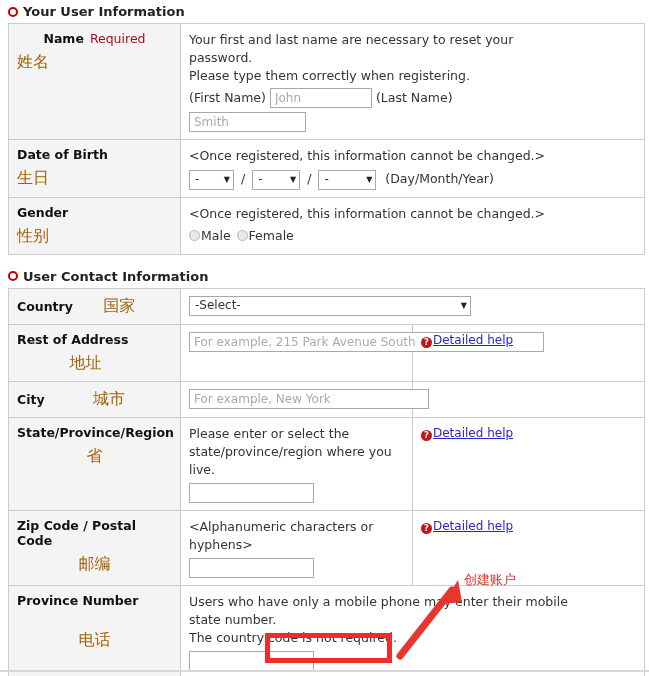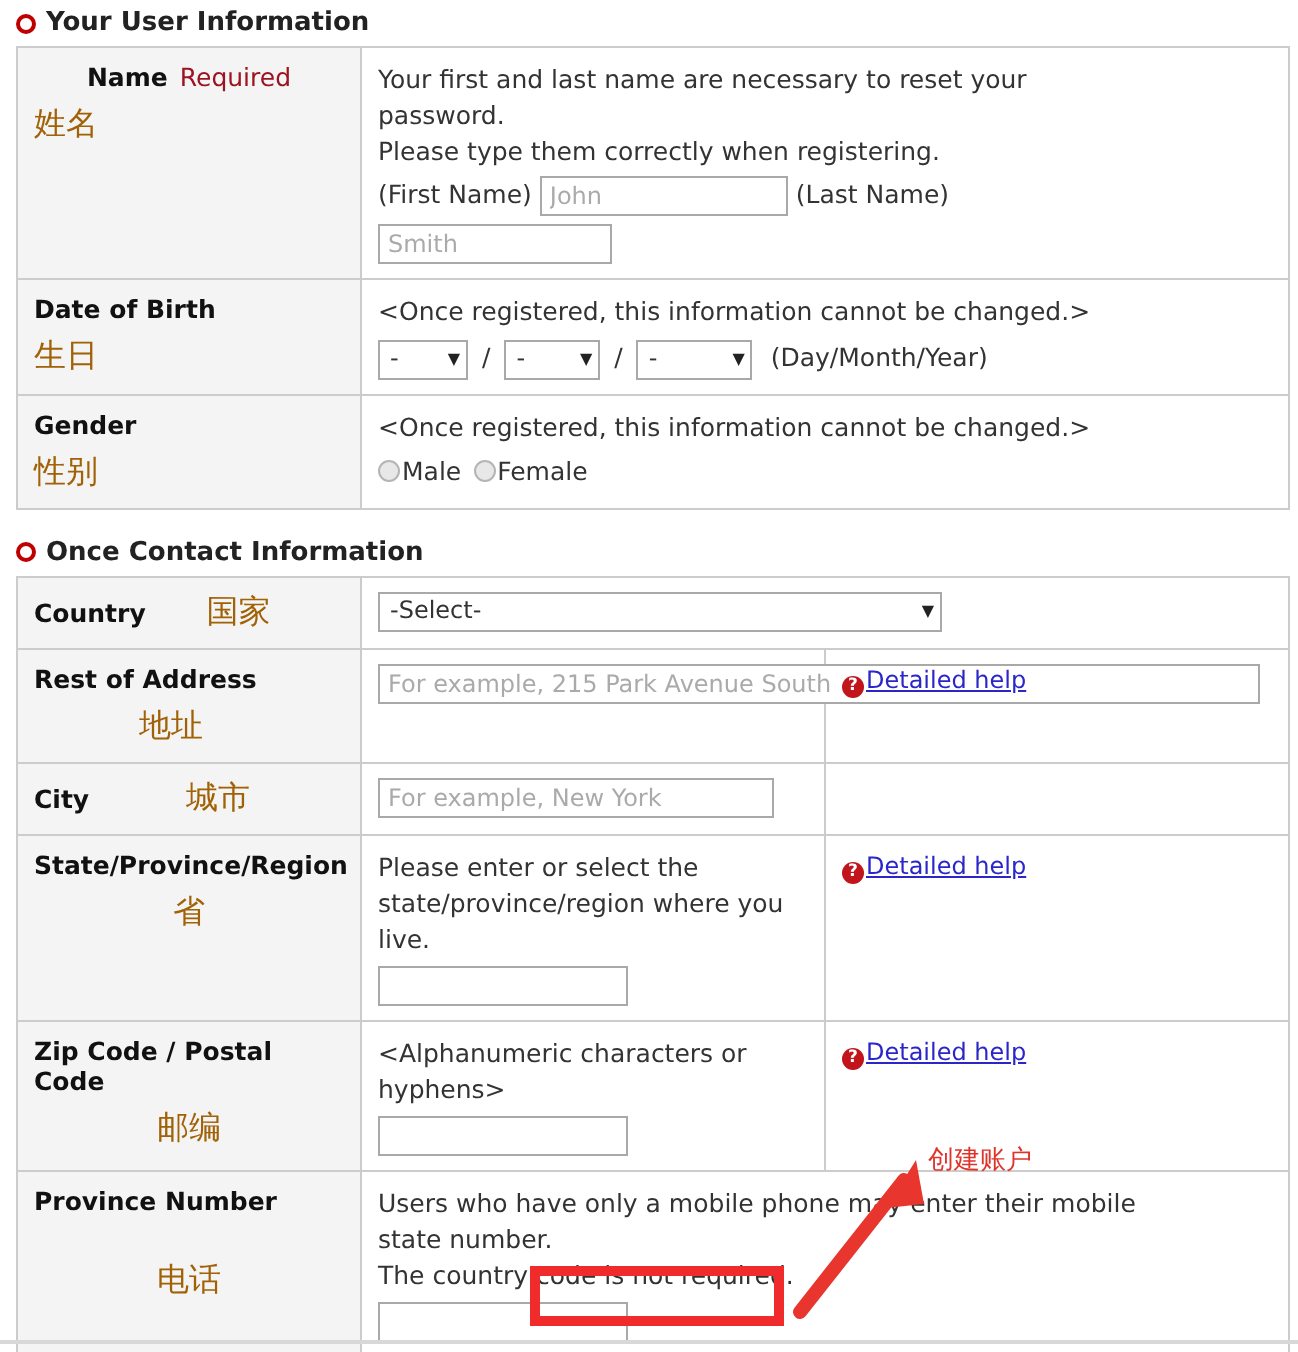--- a/index.html
+++ b/index.html
@@ -116,24 +116,24 @@
     font-size: 12px;
     color: #444;
     border: 1px solid #a9a9a9;
     background: #fff;
     padding: 2px 4px;
     box-sizing: border-box;
     height: 20px;
     vertical-align: middle;
   }
   input.txt::placeholder { color: #aaaaaa; opacity: 1; }
-  .w-first { width: 124px; }
+  .w-first { width: 102px; }
   .w-last  { width: 117px; }
-  .w-addr  { width: 441px; }
-  .w-city  { width: 198px; }
+  .w-addr  { width: 355px; }
+  .w-city  { width: 240px; }
   .w-state { width: 125px; }
   .w-zip   { width: 125px; }
   .w-tel   { width: 125px; }
 
   .sel {
     display: inline-flex;
     align-items: center;
     justify-content: space-between;
     border: 1px solid #a9a9a9;
     background: #fff;
@@ -272,21 +272,21 @@
           <div>
             <span class="radio"></span><span class="radio-label">Male</span><span class="radio"></span><span class="radio-label">Female</span>
           </div>
         </td>
       </tr>
     </tbody>
   </table>
 
   <div class="section-head second">
     <span class="bullet-icon"></span>
-    <span>Once Contact Information</span>
+    <span>User Contact Information</span>
   </div>
 
   <table class="form">
     <tbody>
 
       <tr>
         <td class="label">
           <span>Country</span>
           <span class="cn inline">国家</span>
         </td>

